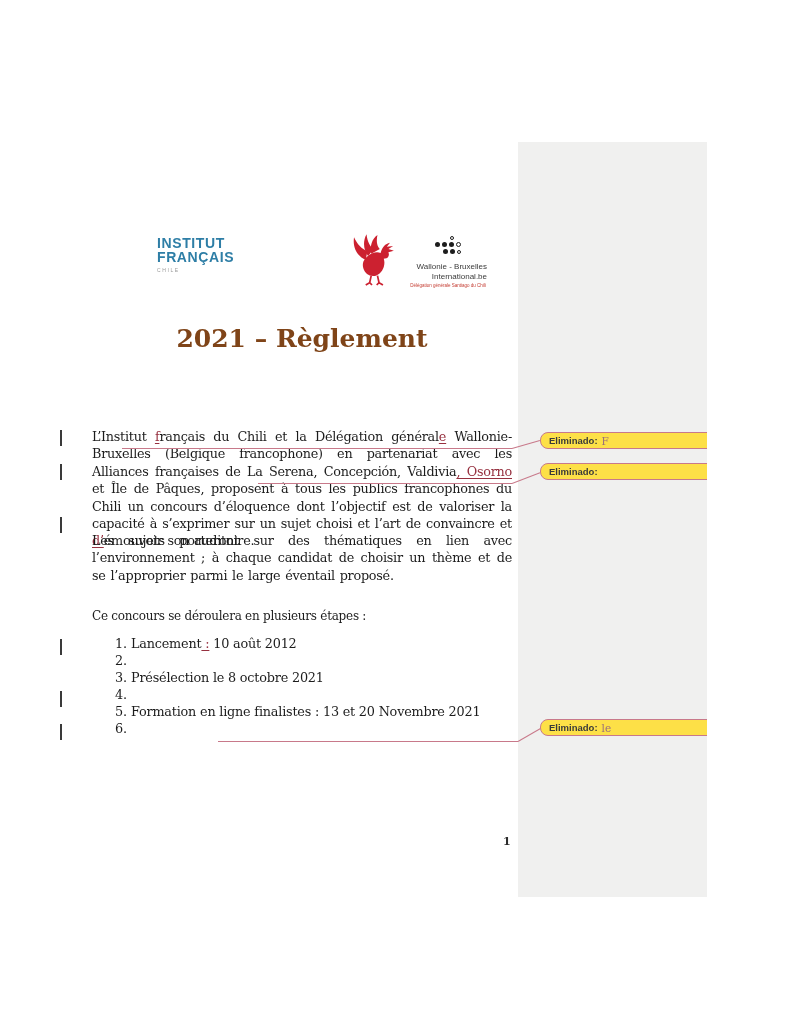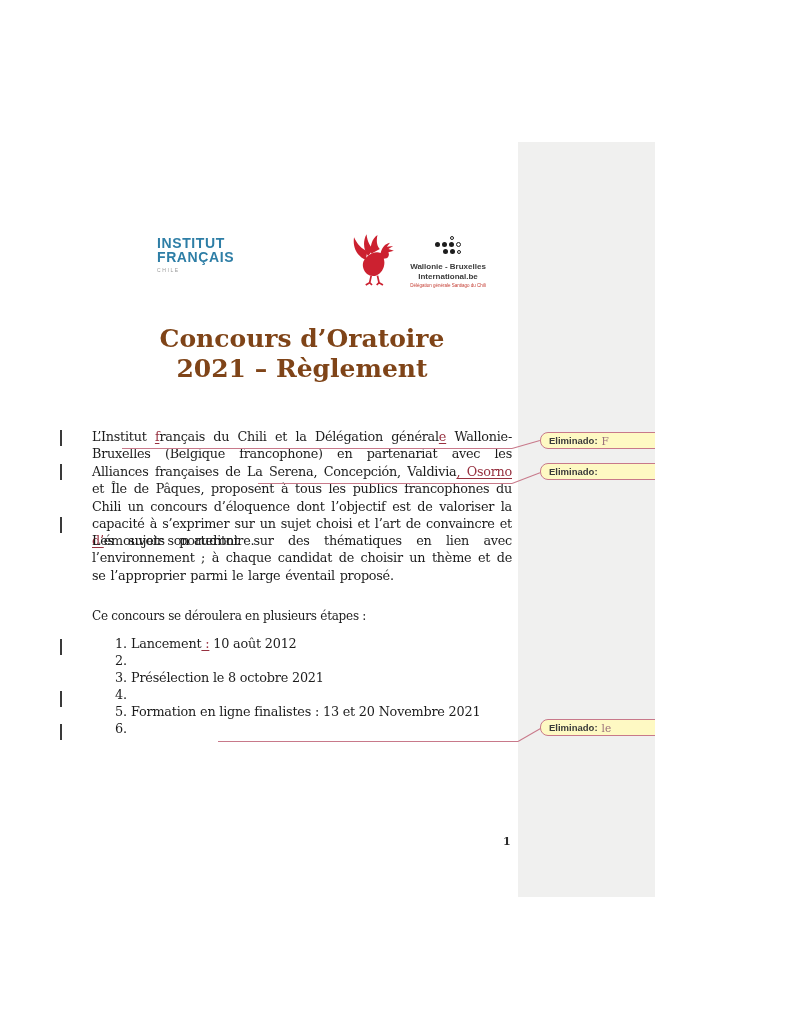--- a/index.html
+++ b/index.html
@@ -1,19 +1,19 @@
 <!DOCTYPE html>
 <html><head>
 <meta charset="utf-8">
 <style>
   * { margin: 0; padding: 0; box-sizing: border-box; }
   html, body { background: #ffffff; }
   .page {
     position: relative;
-    width: 655px; height: 1024px;
+    width: 707px; height: 1024px;
     background: #ffffff;
     font-family: "DejaVu Serif", "Liberation Serif", serif;
     color: #1c1c1c;
     overflow: hidden;
   }
   
   .markup-panel {
     position: absolute; left: 518px; top: 142px;
     width: 273px; height: 755px;
     background: #f0f0ef;
@@ -36,21 +36,21 @@
     margin-left: 12px; width: 78px; text-align: center;
     font-family: "Liberation Sans", sans-serif; padding-top: 4px;
   }
   .dots { display: inline-block; }
   .dots .drow { display: flex; justify-content: center; align-items: center; height: 7px; }
   .dot { border-radius: 50%; margin: 0 1px; }
   .dot.f5 { width: 5px; height: 5px; background: #1d1d1d; }
   .dot.o5 { width: 5px; height: 5px; border: 1px solid #1d1d1d; background: transparent; }
   .dot.o3 { width: 4px; height: 4px; border: 1px solid #1d1d1d; background: transparent; }
   .dot.sp { width: 5px; height: 5px; visibility: hidden; }
-  .wbi-name { color: #3b3b3b; font-weight: bold; font-size: 8px; line-height: 9.5px; margin-top: 4px; }
+  .wbi-name { color: #3b3b3b; font-weight: normal; font-size: 8px; line-height: 9.5px; margin-top: 4px; text-align: right; }
   .wbi-sub { color: #c43b30; font-size: 4.5px; margin-top: 2px; white-space: nowrap; }
   
   .doc-title {
     position: absolute; left: 92px; top: 324px; width: 420px;
     text-align: center; color: #7f4418; font-weight: bold;
   }
   .doc-title .t1 { font-size: 25px; line-height: 30px; }
   .doc-title .t2 { font-size: 25px; line-height: 30px; }
   
   .bodycol { position: absolute; left: 92px; width: 420px; }
@@ -64,21 +64,21 @@
   .ins { color: #96303f; text-decoration: underline; text-underline-offset: 2px; }
   
   .steps { position: absolute; left: 92px; top: 636px; width: 430px; }
   .step { display: flex; font-size: 12.8px; line-height: 16.9px; letter-spacing: -0.2px; }
   .step .num { width: 16px; margin-left: 23px; }
   
   .chbar { position: absolute; left: 60px; width: 2px; height: 16px; background: #3a3a3a; }
   
   .balloon {
     position: absolute; left: 540px; width: 224px; height: 17px;
-    background: #fef9c3; border: 1px solid #c8798a; border-radius: 8px;
+    background: #fde047; border: 1px solid #c8798a; border-radius: 8px;
     display: flex; align-items: center; padding-left: 8px;
     white-space: nowrap; overflow: hidden;
   }
   .balloon .blabel {
     font-family: "Liberation Sans", sans-serif; font-weight: bold;
     font-size: 9.5px; color: #3a3a3a;
   }
   .balloon .bcontent {
     font-size: 10.5px; color: #9a6f7a; margin-left: 4px;
   }
@@ -138,21 +138,20 @@
       </div>
       <div class="wbi-name">
         <div>Wallonie - Bruxelles</div>
         <div>International.be</div>
       </div>
       <div class="wbi-sub">Délégation générale Santiago du Chili</div>
     </div>
   </div>
 
   <div class="doc-title">
-    <div class="t1">Concours d’Oratoire</div>
     <div class="t2">2021 – Règlement</div>
   </div>
 
   <div class="bodycol para p1" style="top:428px"><span>L’Institut </span><span class="ins">f</span><span>rançais du Chili et la Délégation général</span><span class="ins">e</span><span> Wallonie-Bruxelles (Belgique francophone) en partenariat avec les Alliances françaises de La Serena, Concepción, Valdivia</span><span class="ins">, Osorno</span><span> et Île de Pâques, proposent à tous les publics francophones du Chili un concours d’éloquence dont l’objectif est de valoriser la capacité à s’exprimer sur un sujet choisi et l’art de convaincre et </span><span class="ins">d’</span><span>émouvoir son auditoire.</span></div>
 
   <div class="bodycol para p2" style="top:532px"><span>Les sujets porteront sur des thématiques en lien avec l’environnement ; à chaque candidat de choisir un thème et de se l’approprier parmi le large éventail proposé.</span></div>
 
   <div class="bodycol intro" style="top:609px">Ce concours se déroulera en plusieurs étapes :</div>
 
   <div class="steps">

